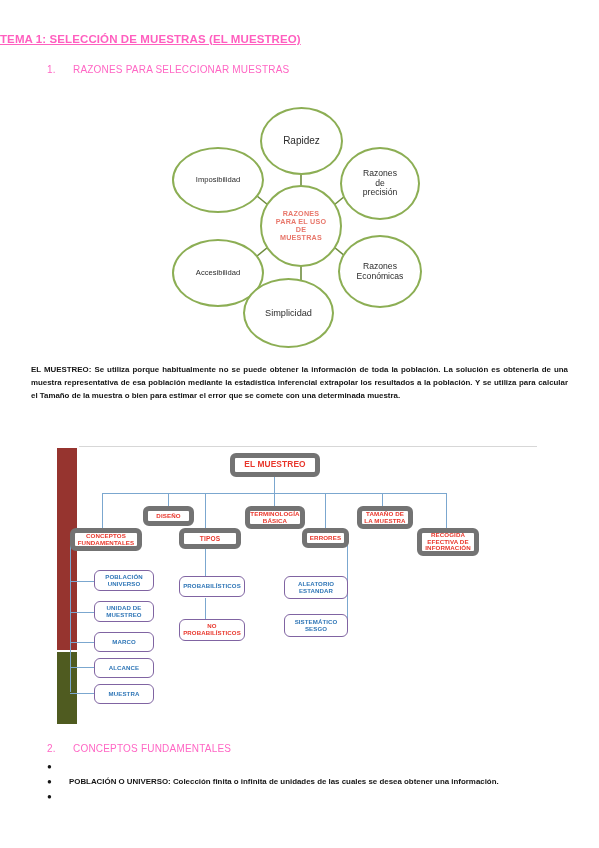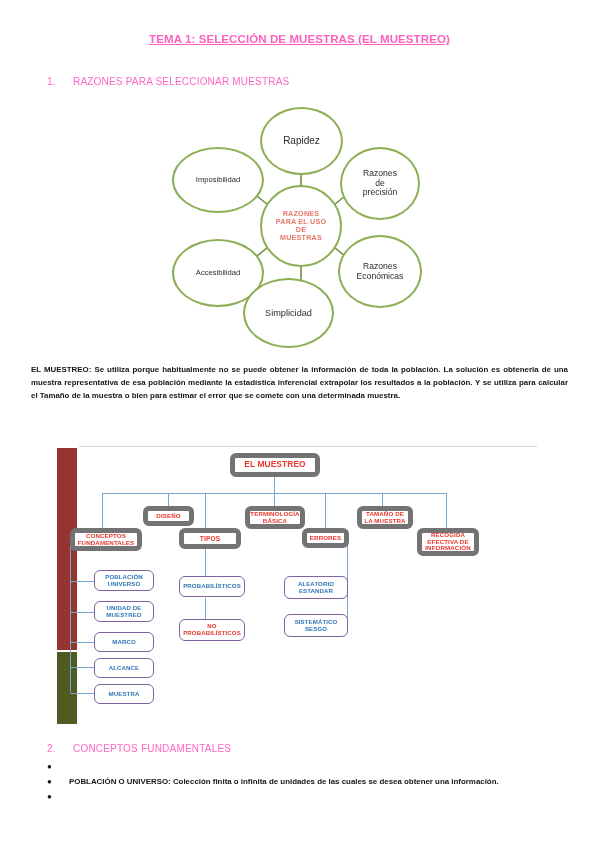--- a/index.html
+++ b/index.html
@@ -15,21 +15,21 @@
     font-family: "Liberation Sans", sans-serif;
     color: #000000;
   }
 
   
   .page-title {
     position: absolute;
     top: 33px;
     left: 0;
     width: 599px;
-    text-align: center;
+    text-align: left;
     font-size: 11.5px;
     font-weight: bold;
     color: #FF5FBF;
     text-decoration: underline;
     letter-spacing: 0.1px;
   }
 
   
   .num-heading {
     position: absolute;
@@ -147,21 +147,21 @@
     flex: 0 0 22px;
     font-size: 8px;
     line-height: 1.9;
   }
 </style>
 </head>
 <body>
 
 <div class="page-title">TEMA 1: SELECCIÓN DE MUESTRAS (EL MUESTREO)</div>
 
-<div class="num-heading" style="left:47px; top:76px;">
+<div class="num-heading" style="left:47px; top:64px;">
   <span class="num">1.</span><span>RAZONES PARA SELECCIONAR MUESTRAS</span>
 </div>
 
 <div class="circle-diagram">
   <svg width="272" height="252" style="position:absolute;left:0;top:0;">
 
     <line x1="136" y1="104" x2="136" y2="72" stroke="#6E8C3E" stroke-width="1.6"></line>
     <line x1="136" y1="148" x2="136" y2="180" stroke="#6E8C3E" stroke-width="1.6"></line>
     <line x1="114" y1="114" x2="92" y2="96" stroke="#6E8C3E" stroke-width="1.6"></line>
     <line x1="158" y1="114" x2="180" y2="96" stroke="#6E8C3E" stroke-width="1.6"></line>

